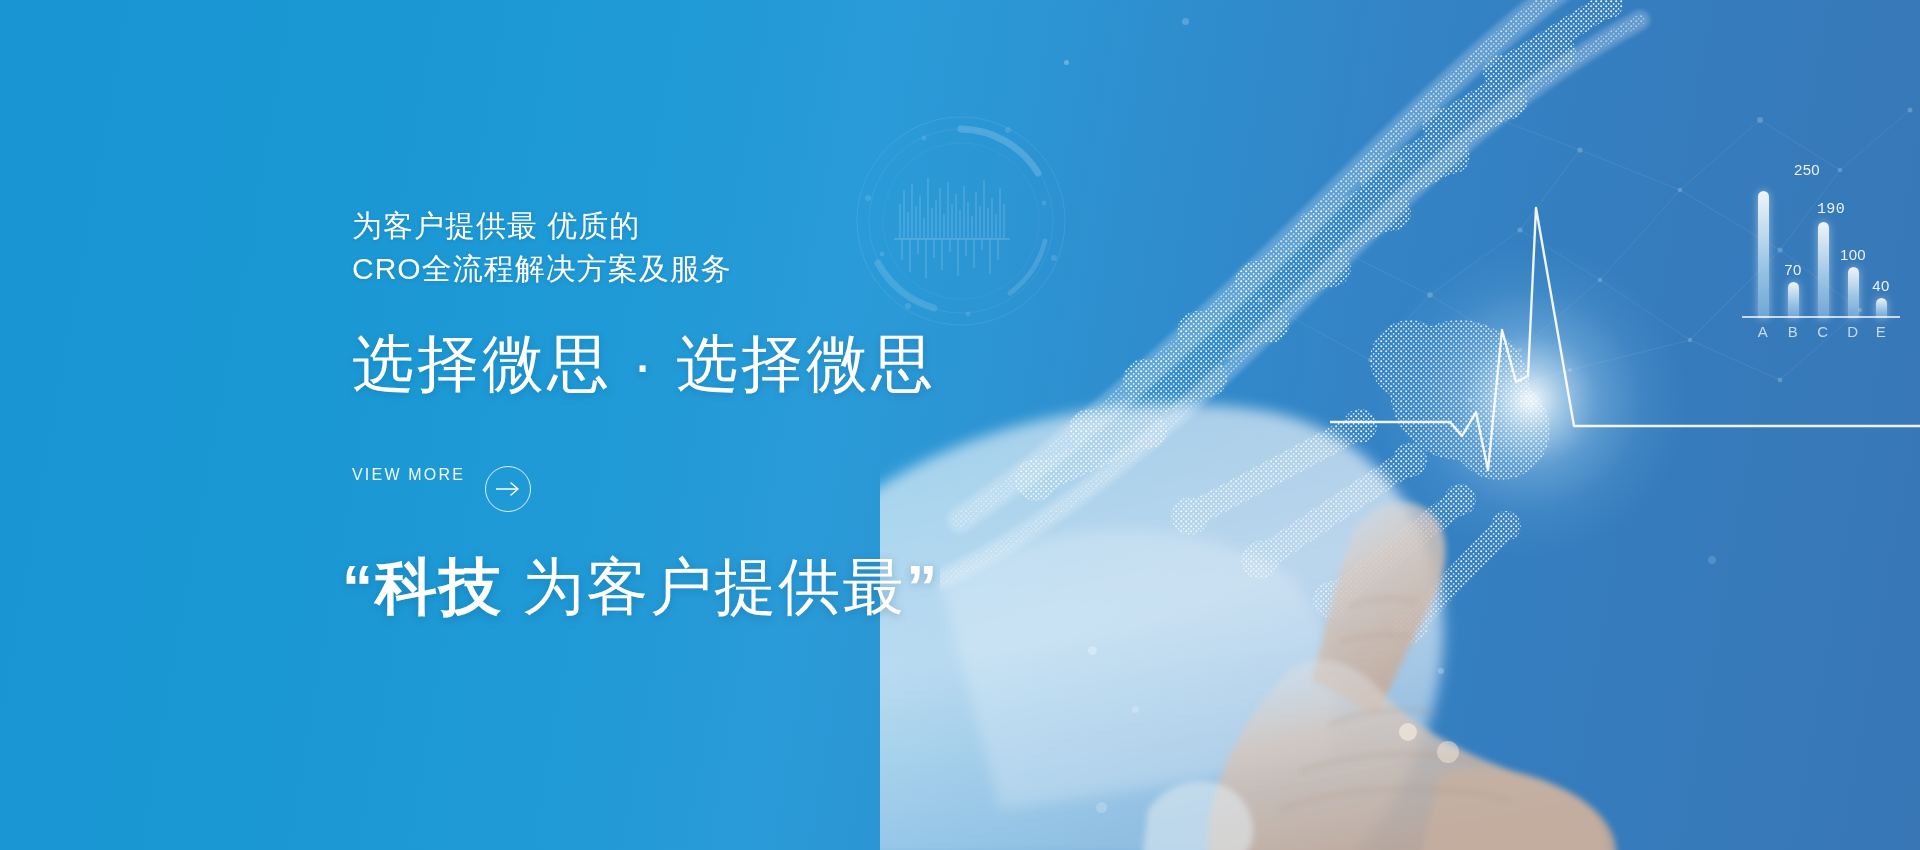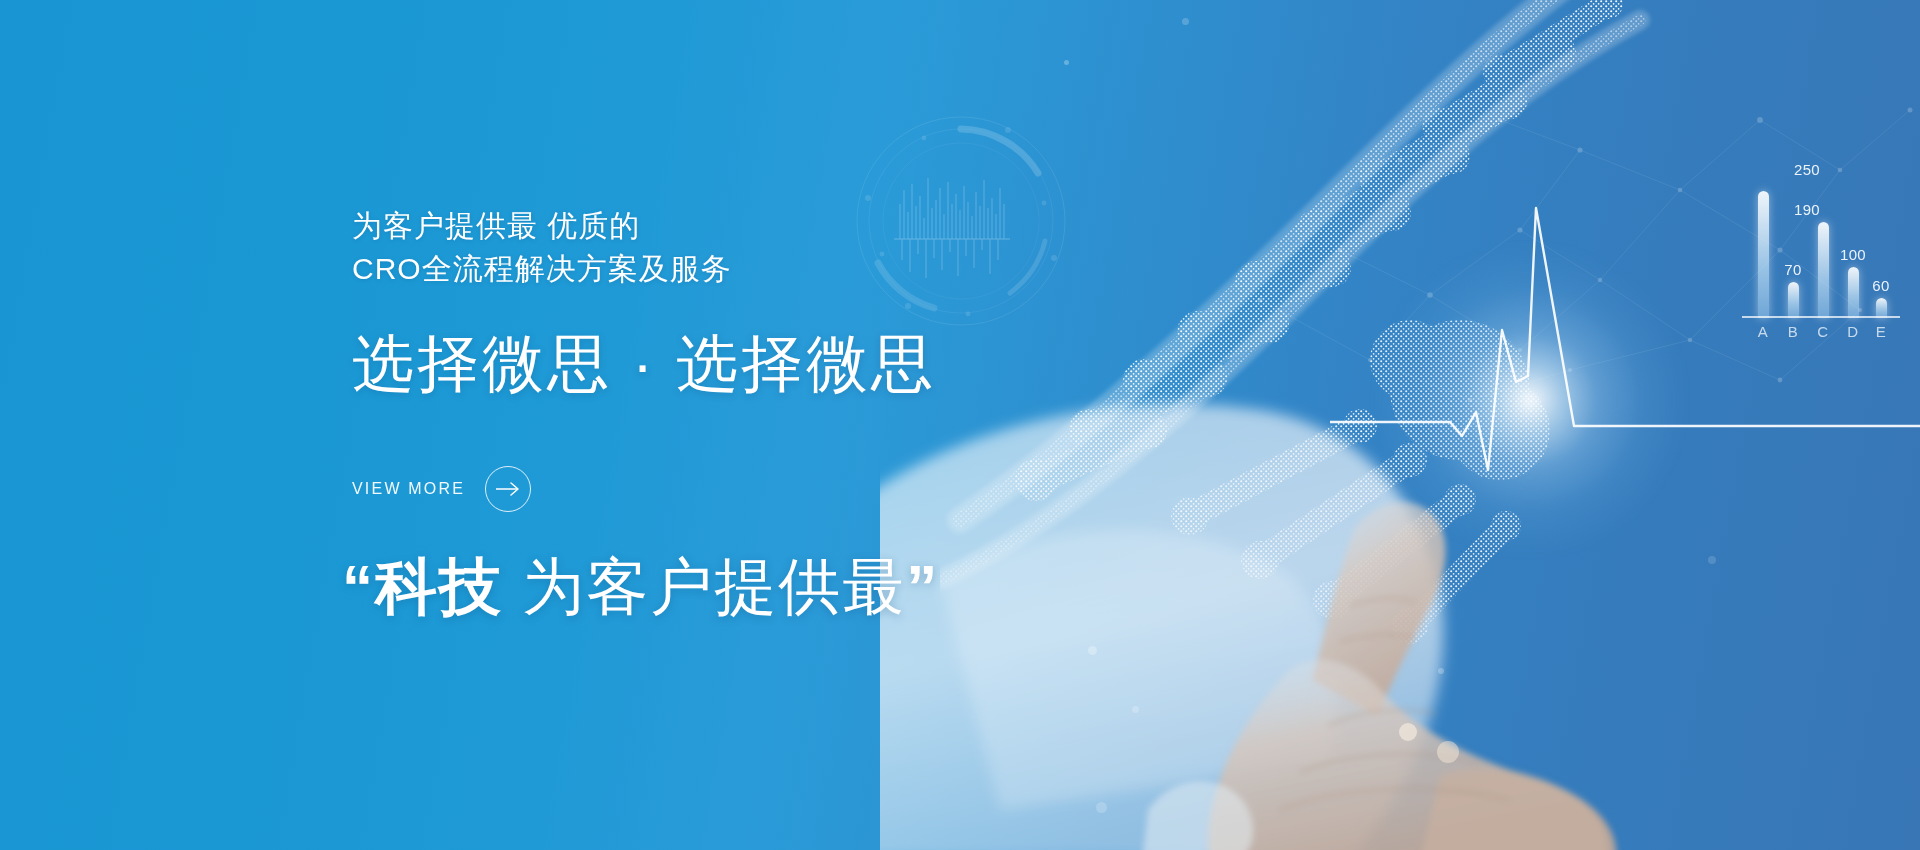--- a/index.html
+++ b/index.html
@@ -95,21 +95,21 @@
   }
   .headline {
     position:absolute; top:330px; left:0;
     font-size:62px; line-height:1.1; color:#ffffff;
     font-weight:400; letter-spacing:3px;
     text-shadow:0 2px 7px rgba(10,70,120,.25);
     white-space:nowrap;
   }
   .viewmore {
     position:absolute; top:466px; left:0;
-    display:flex; align-items:center; gap:20px;
+    display:flex; align-items:flex-start; gap:20px;
     cursor:pointer; text-decoration:none;
   }
   .viewmore-label {
     font-size:16px; letter-spacing:2.2px; color:rgba(255,255,255,.95);
     font-weight:400;
   }
   .arrow-circle {
     width:46px; height:46px; border-radius:50%;
     border:1.4px solid rgba(255,255,255,.85);
     display:flex; align-items:center; justify-content:center;
@@ -386,23 +386,23 @@
   <div class="chartwrap">
     <div class="chart-plot">
       <div class="bar" style="left: 16px; height: 127px;"></div>
       <div class="bar" style="left: 46px; height: 36px;"></div>
       <div class="bar" style="left: 76px; height: 96px;"></div>
       <div class="bar" style="left: 106px; height: 51px;"></div>
       <div class="bar" style="left: 134px; height: 20px;"></div>
 
       <div class="bar-val" style="left: 21px; bottom: 140px; margin-left: 44px;">250</div>
       <div class="bar-val" style="left: 51px; bottom: 40px; margin-top: 30px;">70</div>
-      <div class="bar-val" style="left: 65px; bottom: 100px;">190</div>
+      <div class="bar-val" style="left: 89px; bottom: 100px; font-family: Liberation Mono, monospace;">190</div>
       <div class="bar-val" style="left: 111px; bottom: 55px;">100</div>
-      <div class="bar-val" style="left: 139px; bottom: 24px;">60</div>
+      <div class="bar-val" style="left: 139px; bottom: 24px;">40</div>
 
       <div class="axis-line"></div>
     </div>
     <div class="cat-row">
       <div class="cat" style="left:21px;">A</div>
       <div class="cat" style="left:51px;">B</div>
       <div class="cat" style="left:81px;">C</div>
       <div class="cat" style="left:111px;">D</div>
       <div class="cat" style="left:139px;">E</div>
     </div>

